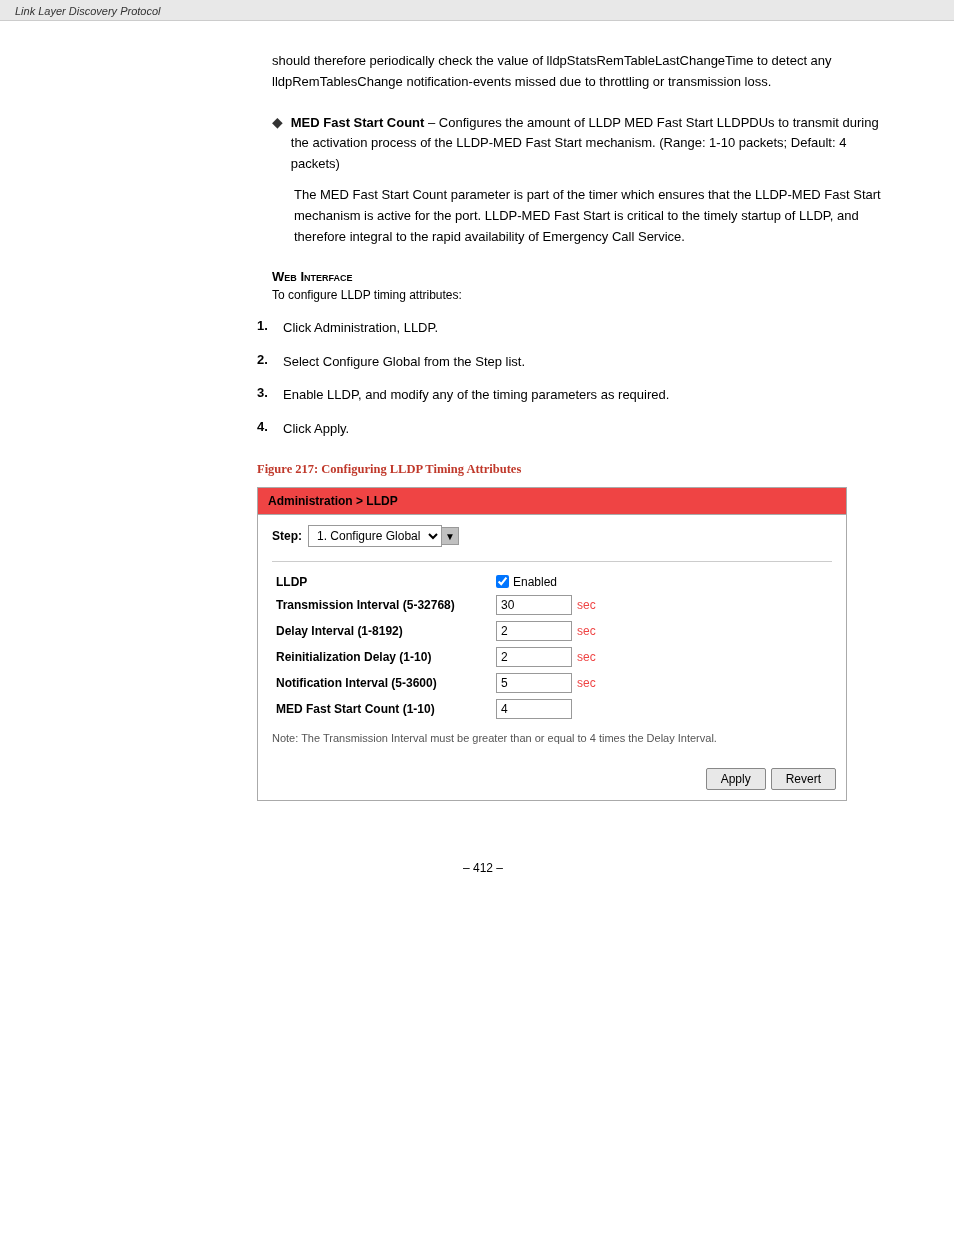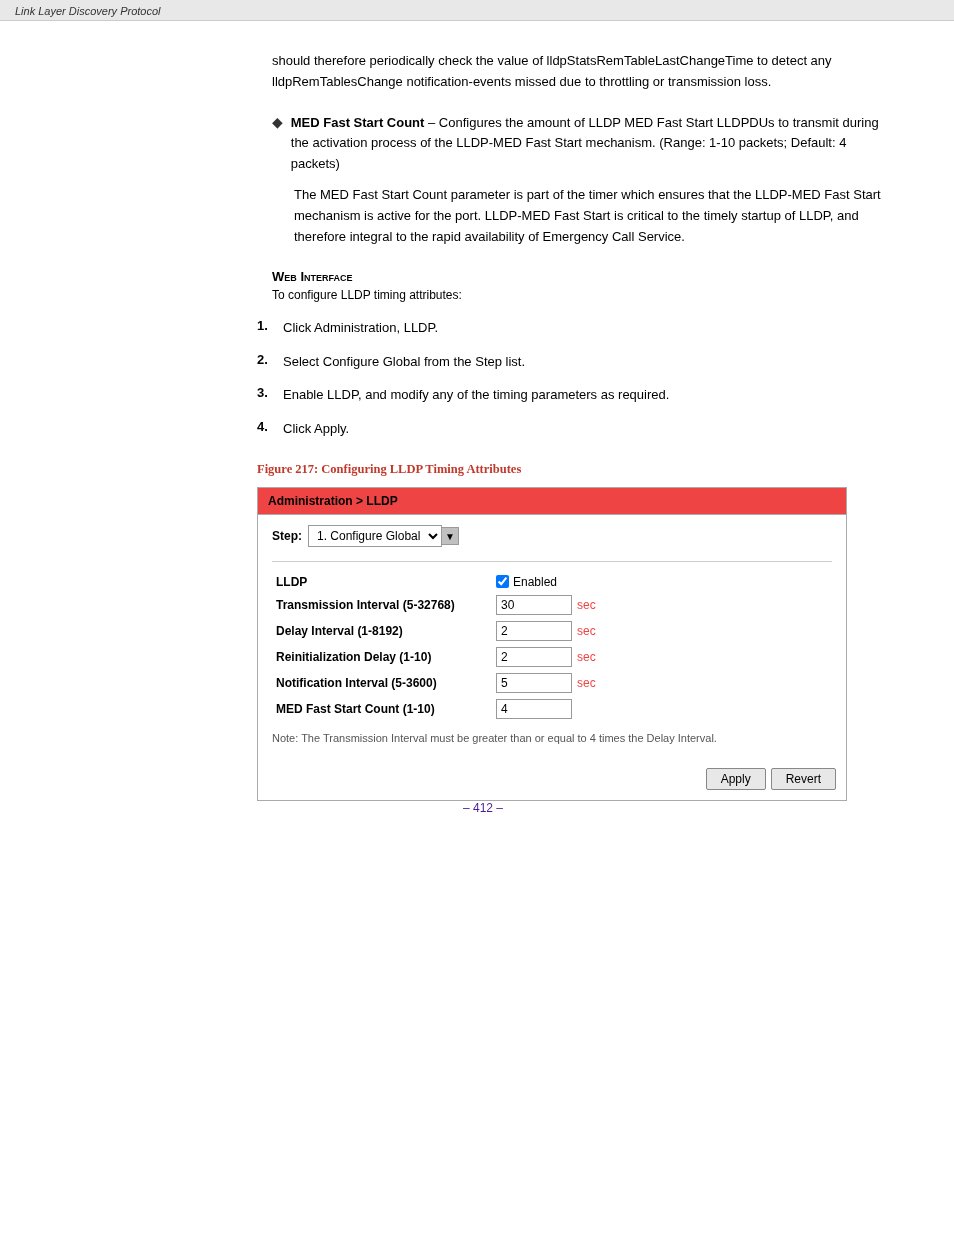--- a/index.html
+++ b/index.html
@@ -239,21 +239,22 @@
       border: 1px solid #888;
       background: #e8e8e8;
       cursor: pointer;
       border-radius: 2px;
     }
 
     
     .page-footer {
       text-align: center;
       font-size: 12px;
-      color: #4c1d95;
+      color: #000000;
+      margin-top: 60px;
       padding-bottom: 20px;
     }
   </style>
 </head>
 <body>
 
 <div class="header-bar">
   <div class="sub-line">Link Layer Discovery Protocol</div>
 </div>
 

